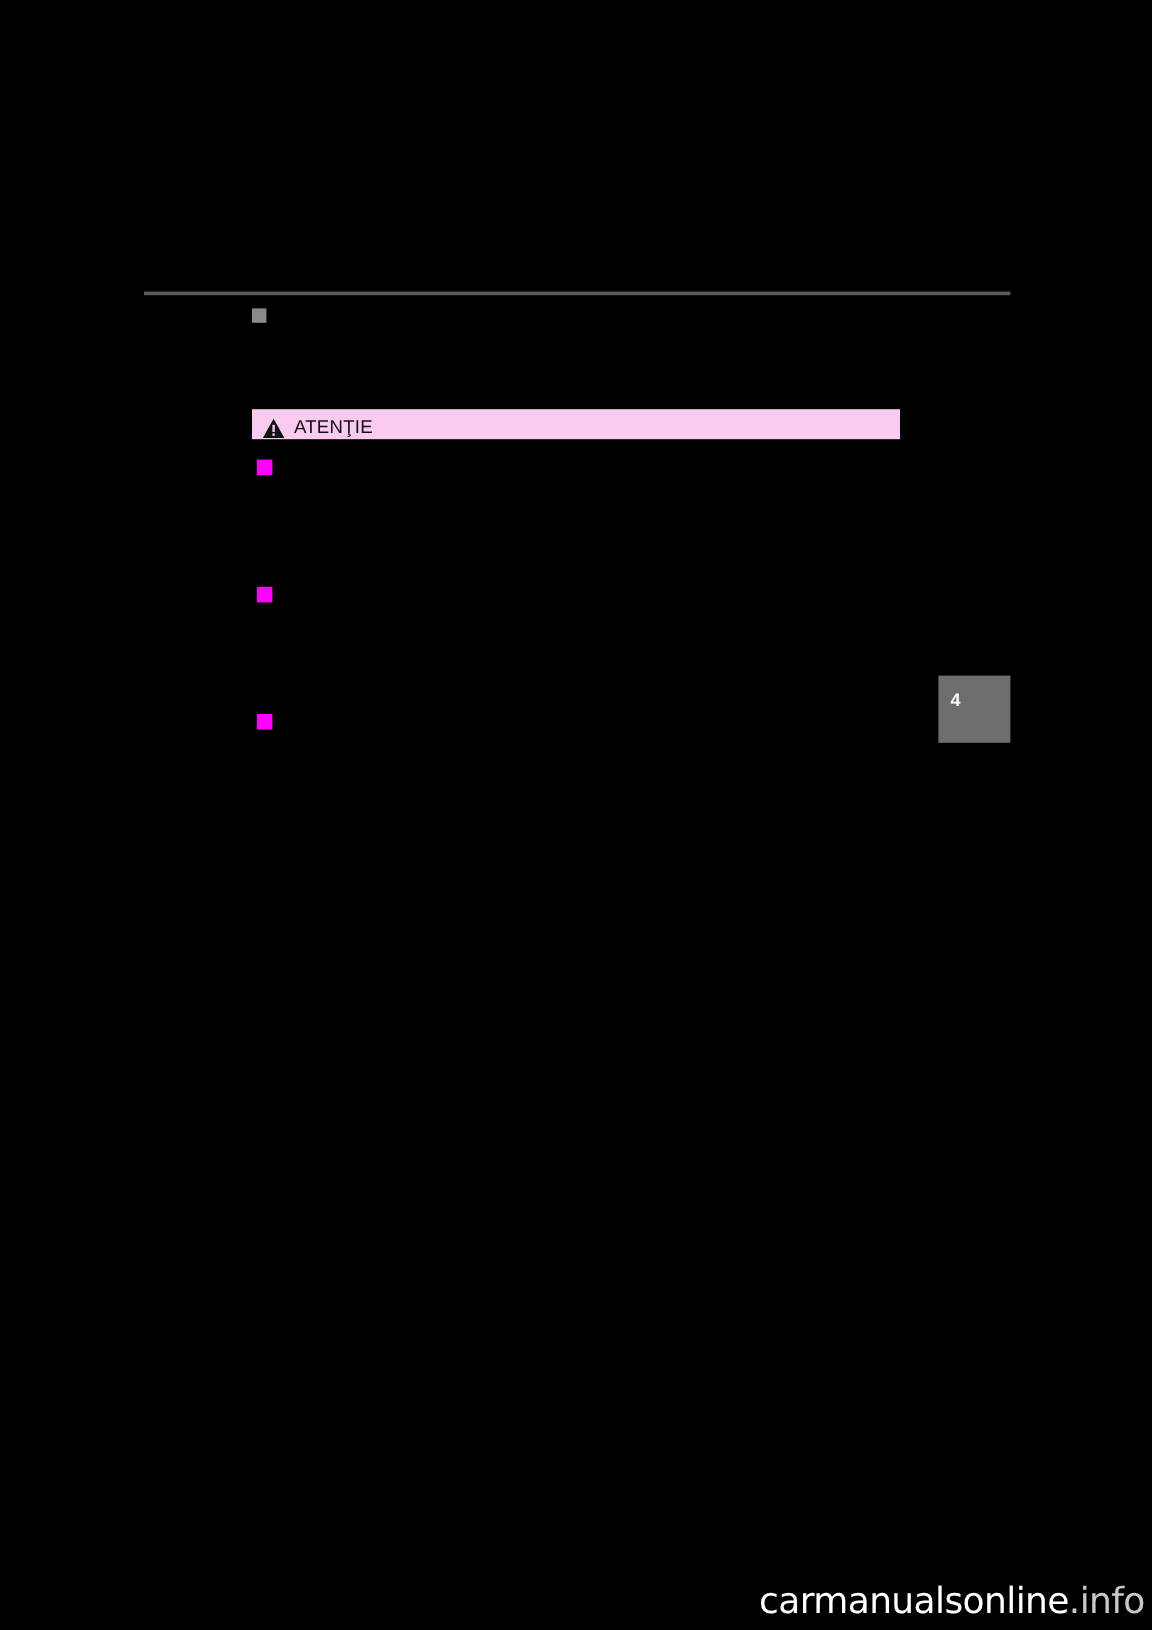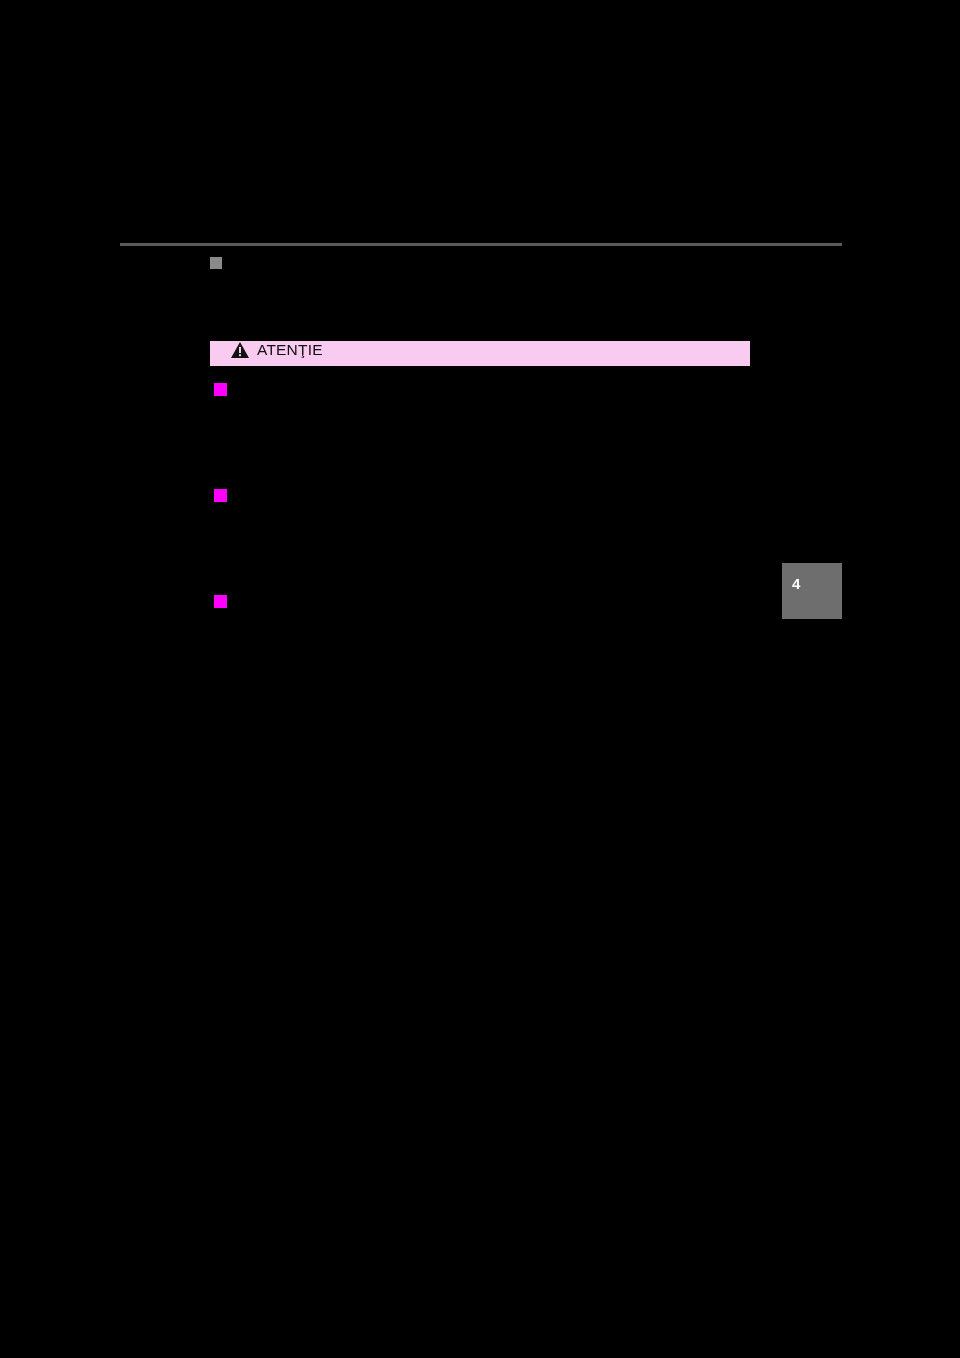--- a/index.html
+++ b/index.html
@@ -56,22 +56,22 @@
 
   
   .caution-banner {
     position: absolute;
     left: 210px;
     top: 341px;
     width: 540px;
     height: 25px;
     background: #f9cbf0;
     display: flex;
-    align-items: flex-start;
-    padding-left: 20px;
+    align-items: flex-end;
+    padding-left: 8px;
     box-sizing: border-box;
   }
   .warn-icon {
     width: 20px;
     height: 18px;
     margin-right: 7px;
     flex: 0 0 auto;
     display: block;
   }
   .caution-label {
@@ -181,14 +181,17 @@
 
   <div class="item-bullet" style="left:214px; top:595px;"></div>
   <div class="item-text" style="left:236px; top:590px;"></div>
 
   <div class="chapter-tab">
     <span class="num">4</span>
   </div>
 
   <div class="page-number"></div>
 
+  <div class="watermark">
+    <span>carmanualsonline</span><span class="dim">.info</span>
+  </div>
 
 </div>
 
 </body></html>

